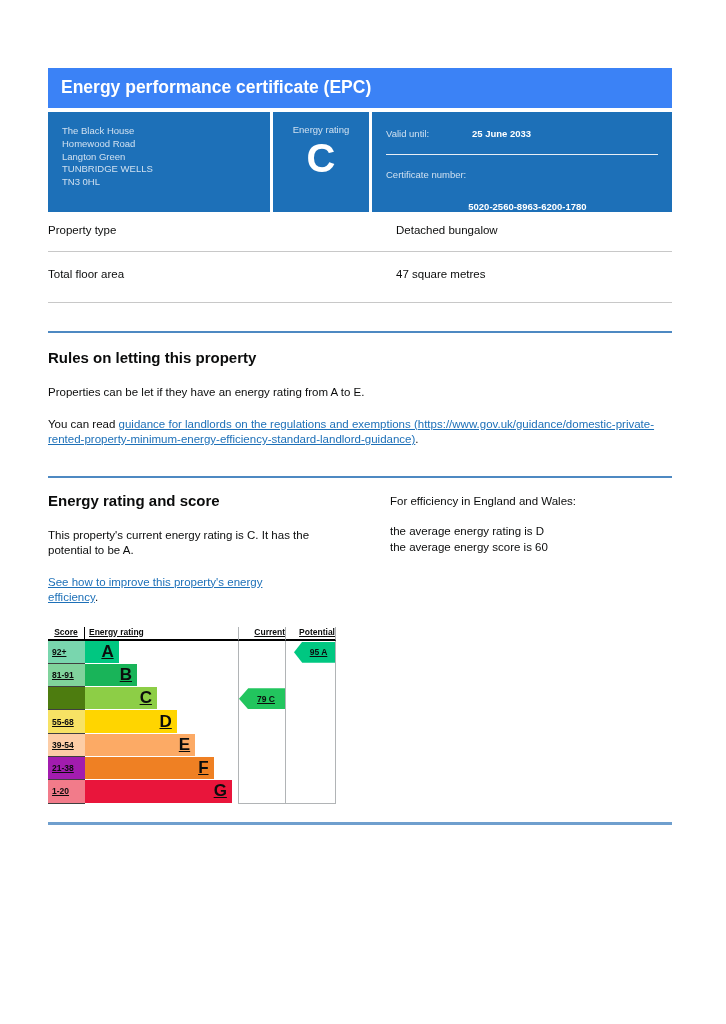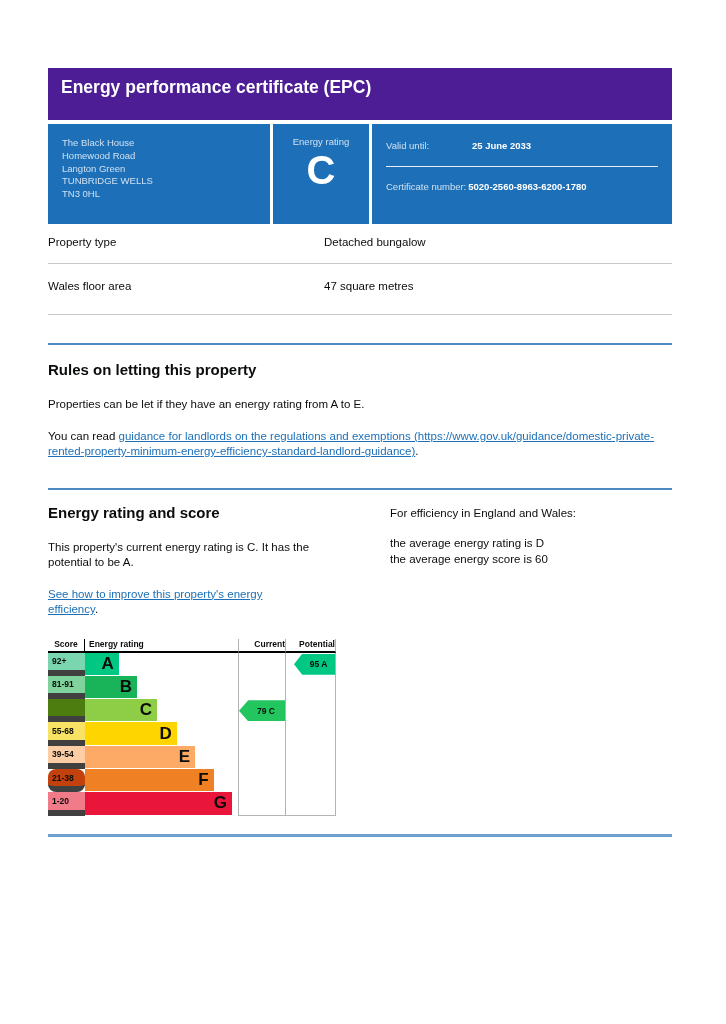--- a/index.html
+++ b/index.html
@@ -8,44 +8,44 @@
     width: 726px; height: 1024px;
     font-family: "Liberation Sans", sans-serif;
     color: #0b0c0c;
     position: relative;
     overflow: hidden;
   }
   .page { position: absolute; left: 48px; top: 68px; width: 624px; }
 
   
   .title-bar {
-    background: #4c1d95; color: #ffffff;
-    height: 52px; line-height: 38px;
+    background: #3b82f6; color: #ffffff;
+    height: 40px; line-height: 38px;
     padding-left: 13px;
     font-size: 17.5px; font-weight: bold;
   }
 
   
   .summary { display: flex; gap: 3px; margin-top: 4px; height: 100px; }
   .panel { background: #1d70b8; color: #cfe0f0; }
   .panel-address { width: 222px; padding: 13px 14px; font-size: 9.5px; line-height: 12.8px; }
   .panel-rating { width: 96px; text-align: center; padding-top: 12px; }
   .panel-rating .label { font-size: 9.5px; }
   .panel-rating .big-letter { color: #ffffff; font-size: 40px; font-weight: bold; line-height: 46px; }
   .panel-valid { flex: 1; padding: 13px 14px 12px 14px; display: flex; flex-direction: column; }
   .valid-row { display: flex; font-size: 9.5px; margin-top: 3px; }
   .valid-row .lbl { width: 86px; }
   .valid-row .val { color: #ffffff; font-weight: bold; }
   .panel-rule { border: none; border-top: 1px solid #e8eef5; margin: 15px 0 14px 0; width: 272px; }
   .cert-row { display: flex; font-size: 9.5px; }
-  .cert-row .val { color: #ffffff; font-weight: bold; margin-left: 2px; }
+  .cert-row .val { color: #ffffff; font-weight: bold; margin-left: 2px; margin-top: 32px; }
 
   
   .prop-row { display: flex; border-bottom: 1px solid #c8c8c8; font-size: 11.5px; }
-  .prop-row .lbl { width: 276px; }
+  .prop-row .lbl { width: 348px; }
   .prop-row-1 { padding: 12px 0 15px 0; }
   .prop-row-2 { padding: 16px 0 22px 0; }
 
   .blue-divider { border: none; border-top: 2px solid #4e89c2; margin-top: 28px; }
   .blue-divider-bottom { border: none; border-top: 3px solid #6f9fce; margin-top: 18px; }
 
   h2.section-heading { font-size: 15px; font-weight: bold; margin-top: 16px; }
   .body-text { font-size: 11.5px; line-height: 15.5px; }
   a.doc-link { color: #1d70b8; text-decoration: underline; cursor: pointer; }
 
@@ -62,33 +62,34 @@
   .rating-right .tight { margin-bottom: 0; }
 
   
   .epc-chart {
     margin-top: 21px;
     width: 340px;
     display: grid;
     grid-template-columns: 37px 153px 47px 51px;
     grid-template-rows: 14px repeat(7, 23.3px);
     font-weight: bold;
+    text-decoration: underline;
   }
   .hdr { font-size: 8.5px; border-bottom: 2px solid #000; padding-bottom: 1px; white-space: nowrap; }
   .hdr-score { text-align: center; border-right: 1.5px solid #000; }
   .hdr-rating { padding-left: 4px; }
   .hdr-current, .hdr-potential { text-align: right; }
   .hdr-current { border-left: 1px solid #b1b4b6; }
   .hdr-potential { border-left: 1px solid #b1b4b6; border-right: 1px solid #b1b4b6; }
 
   .score-cell {
     font-size: 8.5px;
     padding-left: 4px;
     display: flex; align-items: center;
-    border-bottom: 6px solid #404040;
+    border-bottom: 1px solid #404040;
   }
   .bar-area { position: relative; border-bottom: 1px solid #ffffff; }
   .band-bar {
     height: 100%;
     display: flex; align-items: center; justify-content: flex-end;
     padding-right: 5px;
     font-size: 17px;
   }
   .col-current { border-left: 1px solid #b1b4b6; display: flex; align-items: center; justify-content: center; }
   .col-potential { border-left: 1px solid #b1b4b6; border-right: 1px solid #b1b4b6; display: flex; align-items: center; justify-content: flex-start; padding-left: 8px; }
@@ -135,21 +136,21 @@
         <span class="val">5020-2560-8963-6200-1780</span>
       </div>
     </div>
   </div>
 
   <div class="prop-row prop-row-1">
     <span class="lbl">Property type</span>
     <span class="val">Detached bungalow</span>
   </div>
   <div class="prop-row prop-row-2">
-    <span class="lbl">Wales floor area</span>
+    <span class="lbl">Total floor area</span>
     <span class="val">47 square metres</span>
   </div>
 
   <hr class="blue-divider">
 
   <h2 class="section-heading">Rules on letting this property</h2>
   <p class="body-text rules-p1">Properties can be let if they have an energy rating from A to E.</p>
   <p class="body-text rules-p2"><span>You can read </span><a class="doc-link">guidance for landlords on the regulations and exemptions (https://www.gov.uk/guidance/domestic-private-rented-property-minimum-energy-efficiency-standard-landlord-guidance)</a><span>.</span></p>
 
   <hr class="blue-divider">
@@ -198,21 +199,21 @@
         <div class="col-current"></div>
         <div class="col-potential"></div>
 
         <div class="score-cell" style="background: rgb(253, 205, 166);">39-54</div>
         <div class="bar-area">
             <div class="band-bar" style="width: 72%; background: rgb(252, 170, 101);">E</div>
           </div>
         <div class="col-current"></div>
         <div class="col-potential"></div>
 
-        <div class="score-cell" style="background: #c2410c; border-radius: 8px;">21-38</div>
+        <div class="score-cell" style="background: #a21caf;">21-38</div>
         <div class="bar-area">
             <div class="band-bar" style="width: 84%; background: rgb(239, 128, 35);">F</div>
           </div>
         <div class="col-current"></div>
         <div class="col-potential"></div>
 
         <div class="score-cell" style="background: rgb(242, 123, 138);">1-20</div>
         <div class="bar-area">
             <div class="band-bar" style="width: 96%; background: rgb(233, 21, 59);">G</div>
           </div>

